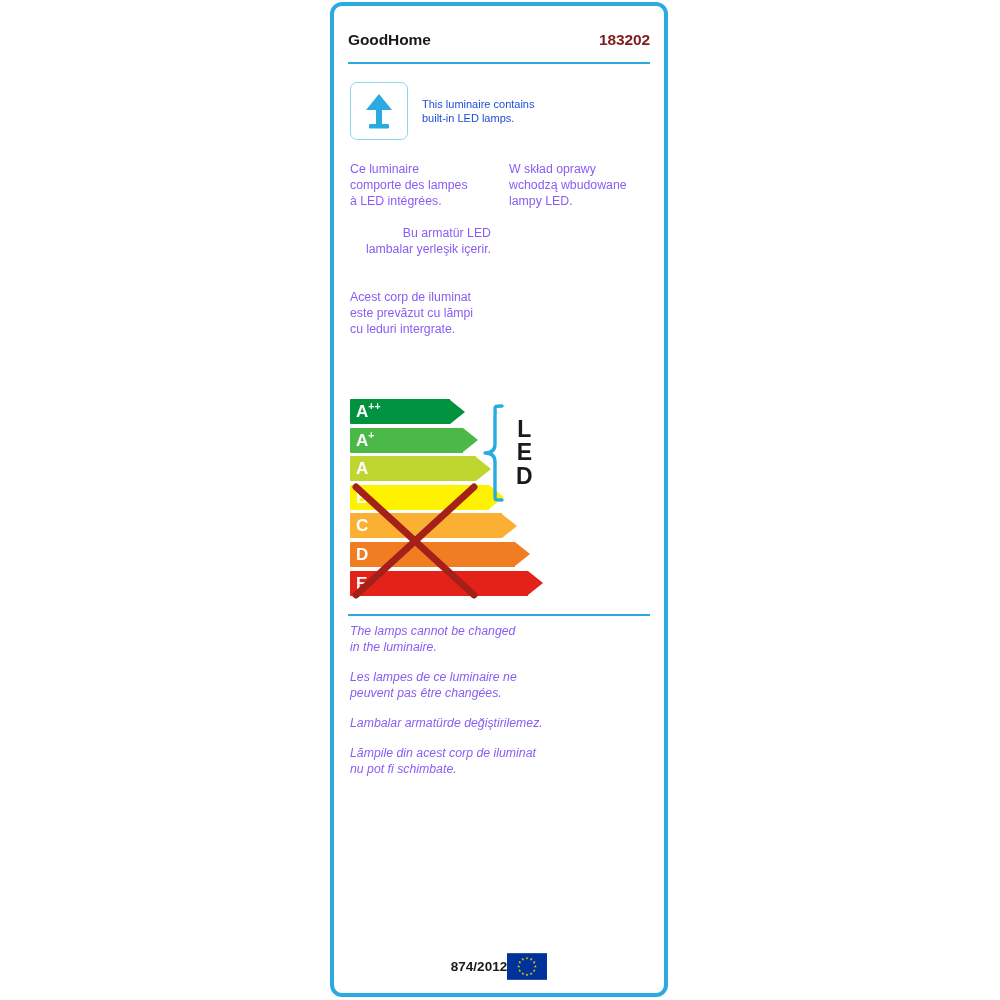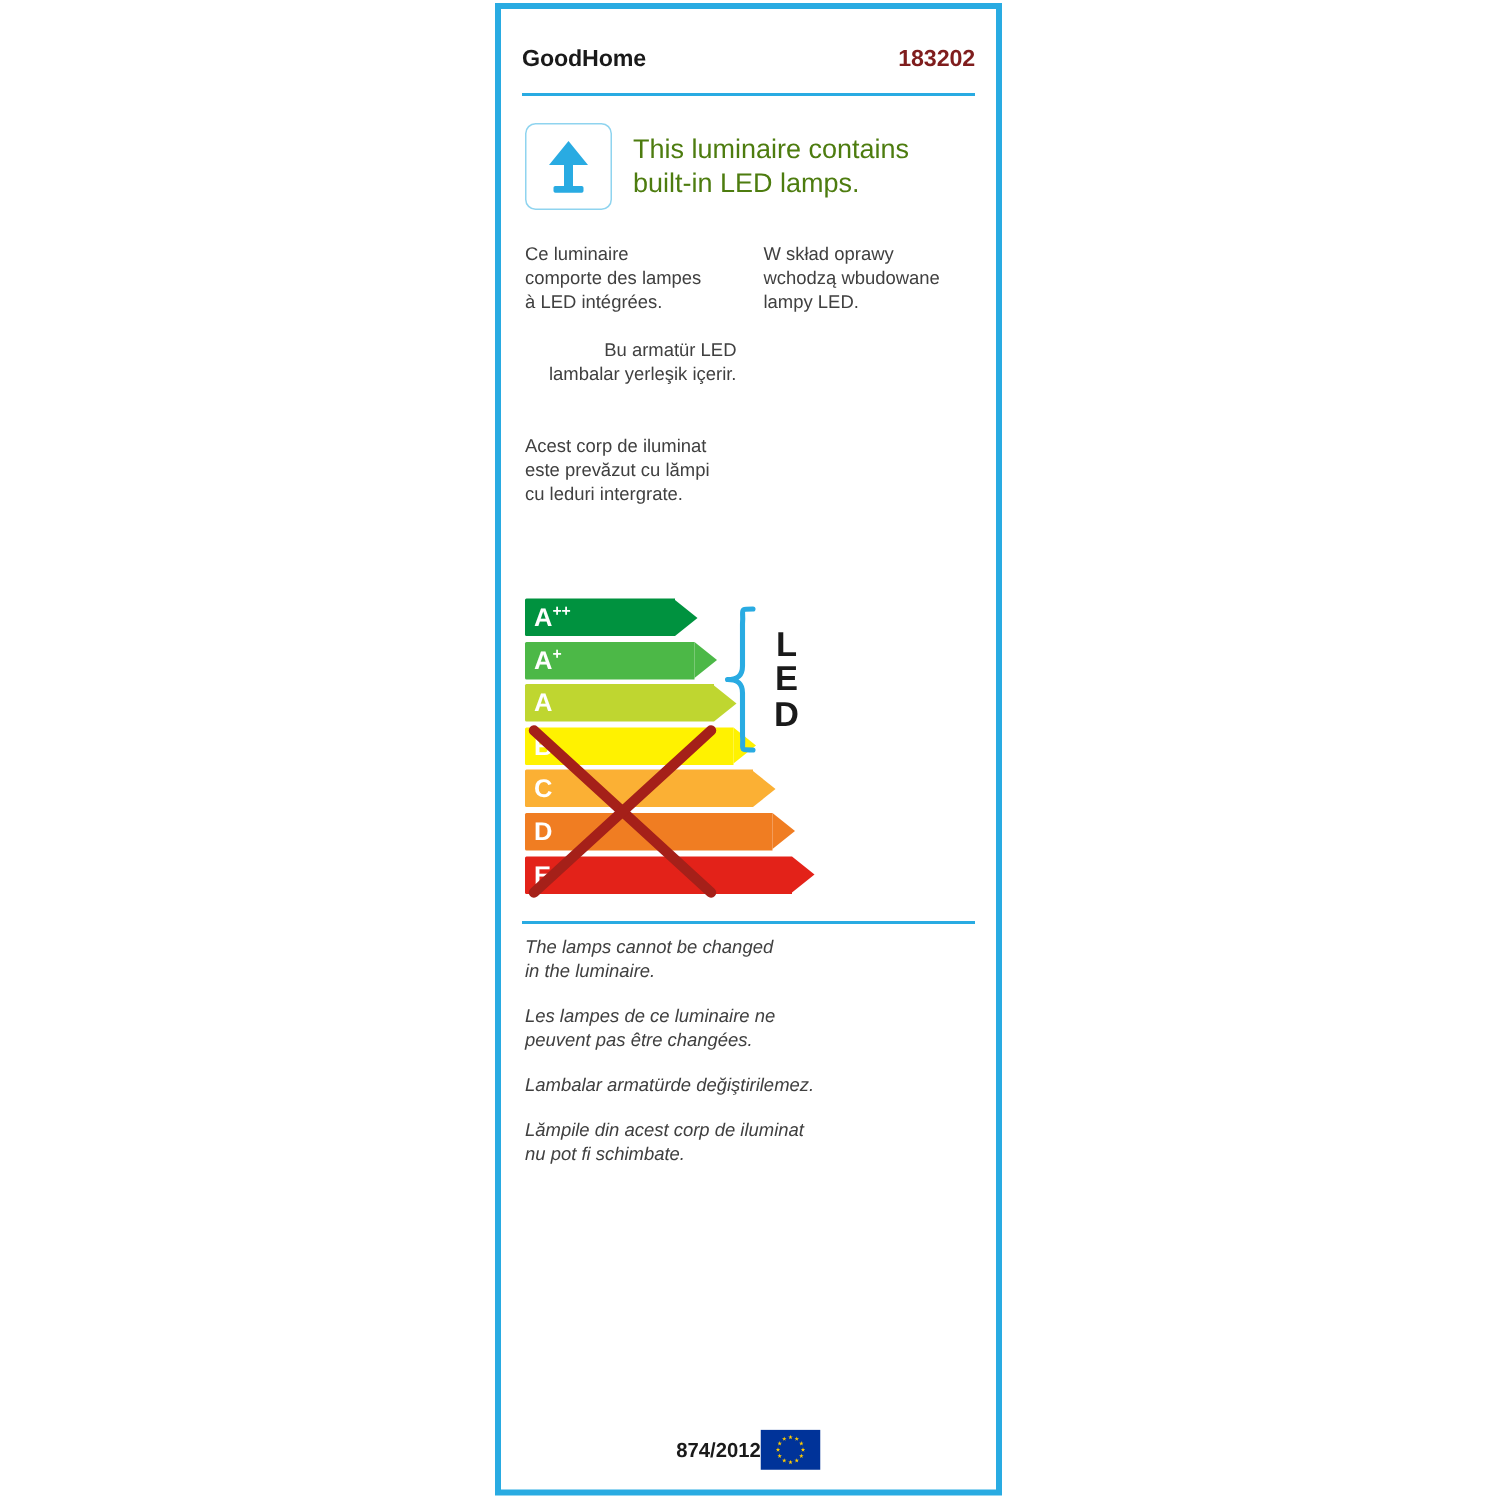--- a/index.html
+++ b/index.html
@@ -13,21 +13,21 @@
     width: 1000px; height: 1000px;
     background: #ffffff;
   }
 
   
   #label-card {
     position: absolute;
     left: 330px; top: 2px;
     width: 338px; height: 995px;
     border: 4px solid #29abe2;
-    border-radius: 0;
+    border-radius: 12px;
     background: #ffffff;
   }
 
   
   #header-row {
     position: absolute;
     left: 14px; right: 14px;
     top: 22px;
     height: 24px;
     display: flex;
@@ -69,41 +69,41 @@
     width: 58px; height: 58px;
     border: 1.5px solid #8fd4ef;
     border-radius: 7px;
     display: flex;
     align-items: center;
     justify-content: center;
     flex: 0 0 auto;
   }
   #lamp-icon-box svg { display: block; }
   #lamp-caption {
-    font-size: 18px;
+    font-size: 11px;
     line-height: 1.28;
-    color: #4d7c0f;
+    color: #1d4ed8;
     white-space: pre-line;
   }
 
   
   #lang-upper {
     position: absolute;
     left: 16px; right: 14px;
     top: 156px;
   }
   #lang-upper-cols {
     display: flex;
     gap: 18px;
   }
   .lang-col { width: 150px; }
   .lang-para {
     font-size: 12.3px;
     line-height: 1.30;
-    color: #404040;
+    color: #8b5cf6;
     white-space: pre-line;
   }
   .gap-lg { margin-top: 16px; text-align: right; }
   .gap-xl { margin-top: 32px; }
 
   
   #energy-scale {
     position: absolute;
     left: 16px;
     top: 393px;

